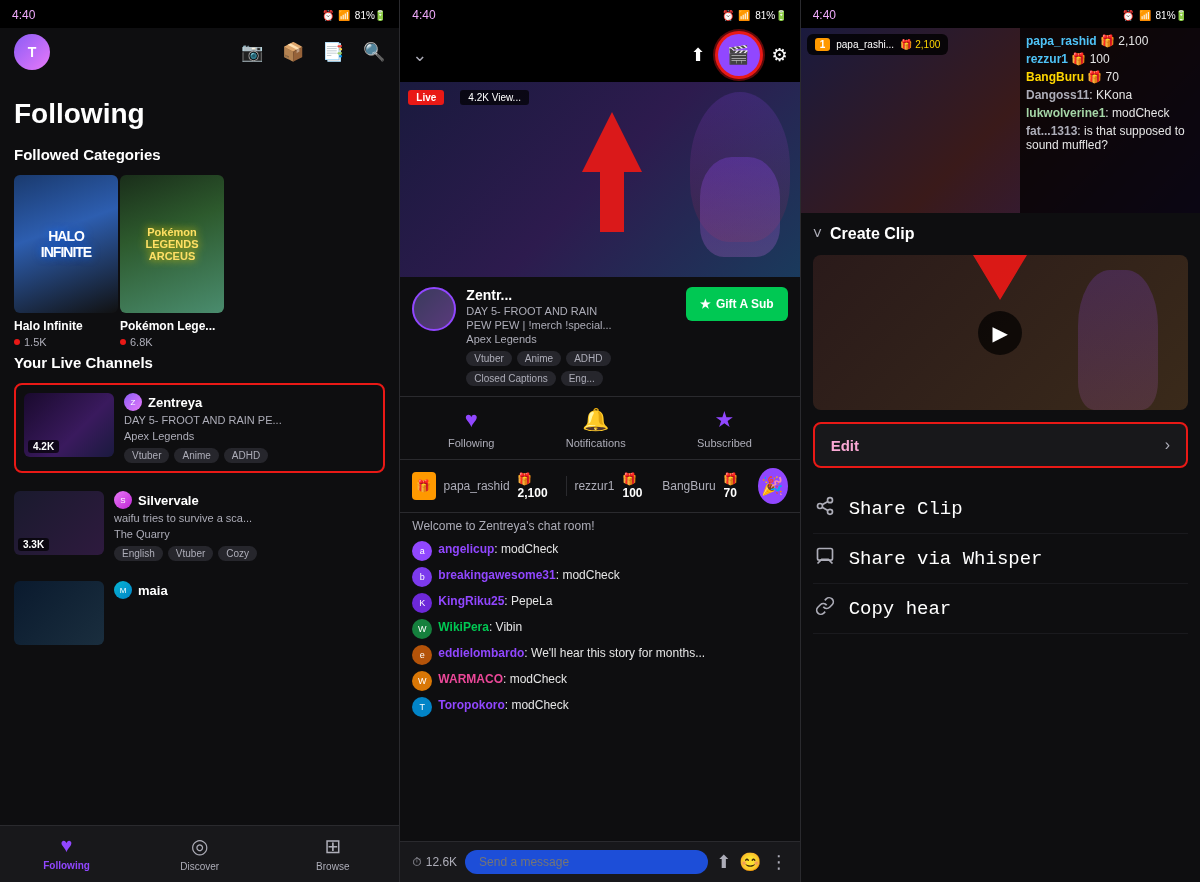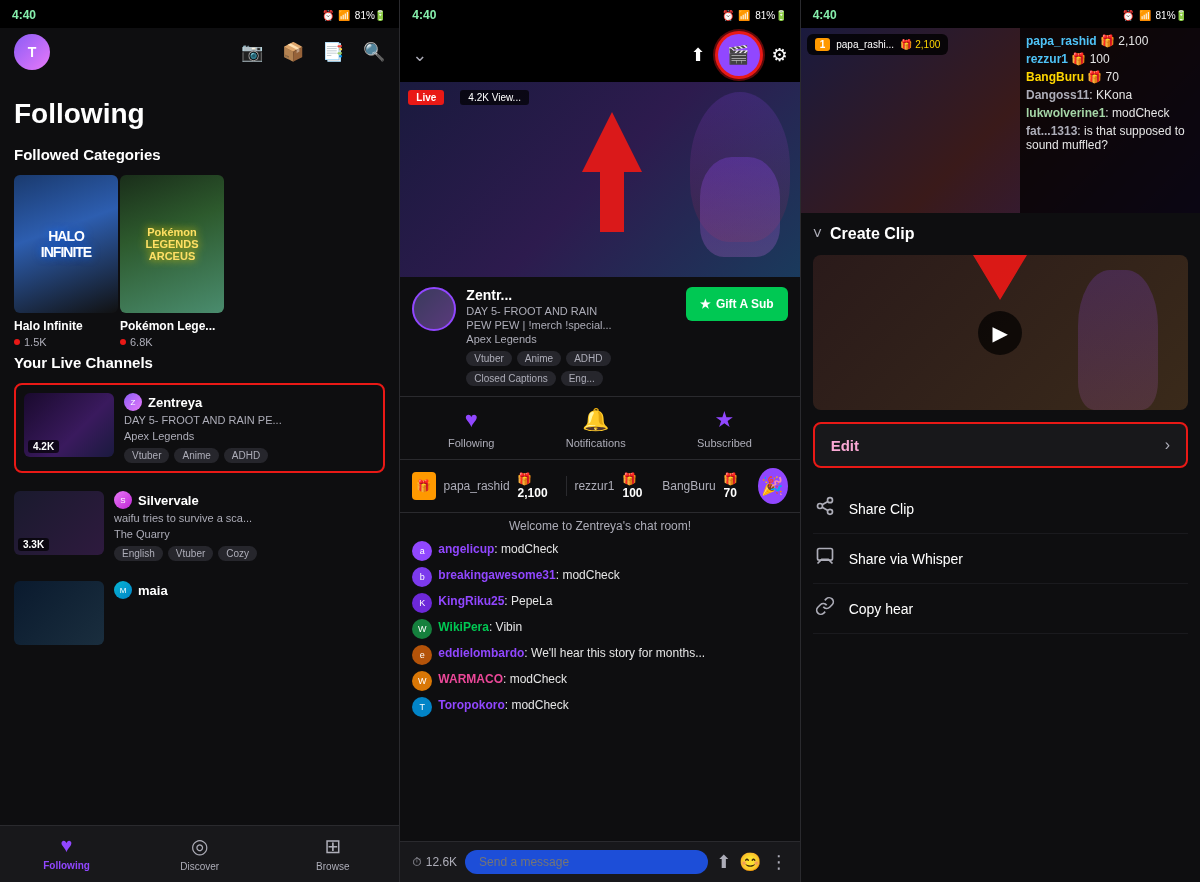--- a/index.html
+++ b/index.html
@@ -29,23 +29,23 @@
     
     .status-bar {
       display: flex;
       justify-content: space-between;
       align-items: center;
       padding: 6px 12px 4px;
       background: #000;
       min-height: 28px;
     }
     .status-bar .time {
-      color: #86efac;
+      color: #f0abfc;
       font-size: 12px;
-      font-weight: 700;
+      font-weight: 400;
     }
     .status-icons {
       display: flex;
       gap: 4px;
       align-items: center;
       color: #fff;
       font-size: 10px;
     }
 
     
@@ -286,21 +286,21 @@
     .sub-count { color: #fff; font-size: 12px; font-weight: 600; }
     .sub-name { color: #adadb8; font-size: 12px; }
     .party-icon {
       width: 36px; height: 36px;
       background: #9147ff; border-radius: 50%;
       display: flex; align-items: center; justify-content: center;
       font-size: 18px; margin-left: auto;
     }
 
     
-    .chat-area { flex: 1; overflow-y: auto; padding: 6px 12px; text-align: center; }
+    .chat-area { flex: 1; overflow-y: auto; padding: 6px 12px; }
     .chat-welcome { color: #adadb8; font-size: 12px; margin-bottom: 8px; }
     .chat-msg { display: flex; align-items: flex-start; gap: 6px; margin-bottom: 6px; }
     .chat-avatar-sm {
       width: 20px; height: 20px; border-radius: 50%;
       flex-shrink: 0; display: flex; align-items: center; justify-content: center;
       font-size: 9px; color: #fff;
     }
     .chat-text { font-size: 12px; color: #e5e5e5; line-height: 1.4; }
     .chat-username { font-weight: 700; }
     .chat-username.purple { color: #9147ff; }
@@ -390,21 +390,21 @@
     .edit-label { color: #f9a8d4; font-size: 15px; font-weight: 600; }
     .edit-chevron { color: #adadb8; font-size: 16px; }
 
     .action-list-item {
       display: flex; align-items: center; gap: 12px;
       padding: 12px 0;
       cursor: pointer;
       border-bottom: 1px solid #1a1a1e;
     }
     .action-list-icon { color: #adadb8; font-size: 18px; width: 24px; text-align: center; }
-    .action-list-label { color: #fff; font-size: 14px; }
+    .action-list-label { color: #fff; font-size: 19px; font-family: Liberation Mono, monospace; }
 
     
     ::-webkit-scrollbar { width: 0; }
 
     
     .halo-text {
       font-size: 14px; font-weight: 900; letter-spacing: -1px;
       text-shadow: 0 0 8px rgba(0,100,255,0.8);
     }
     .pokemon-text { font-size: 11px; font-weight: 800; }

